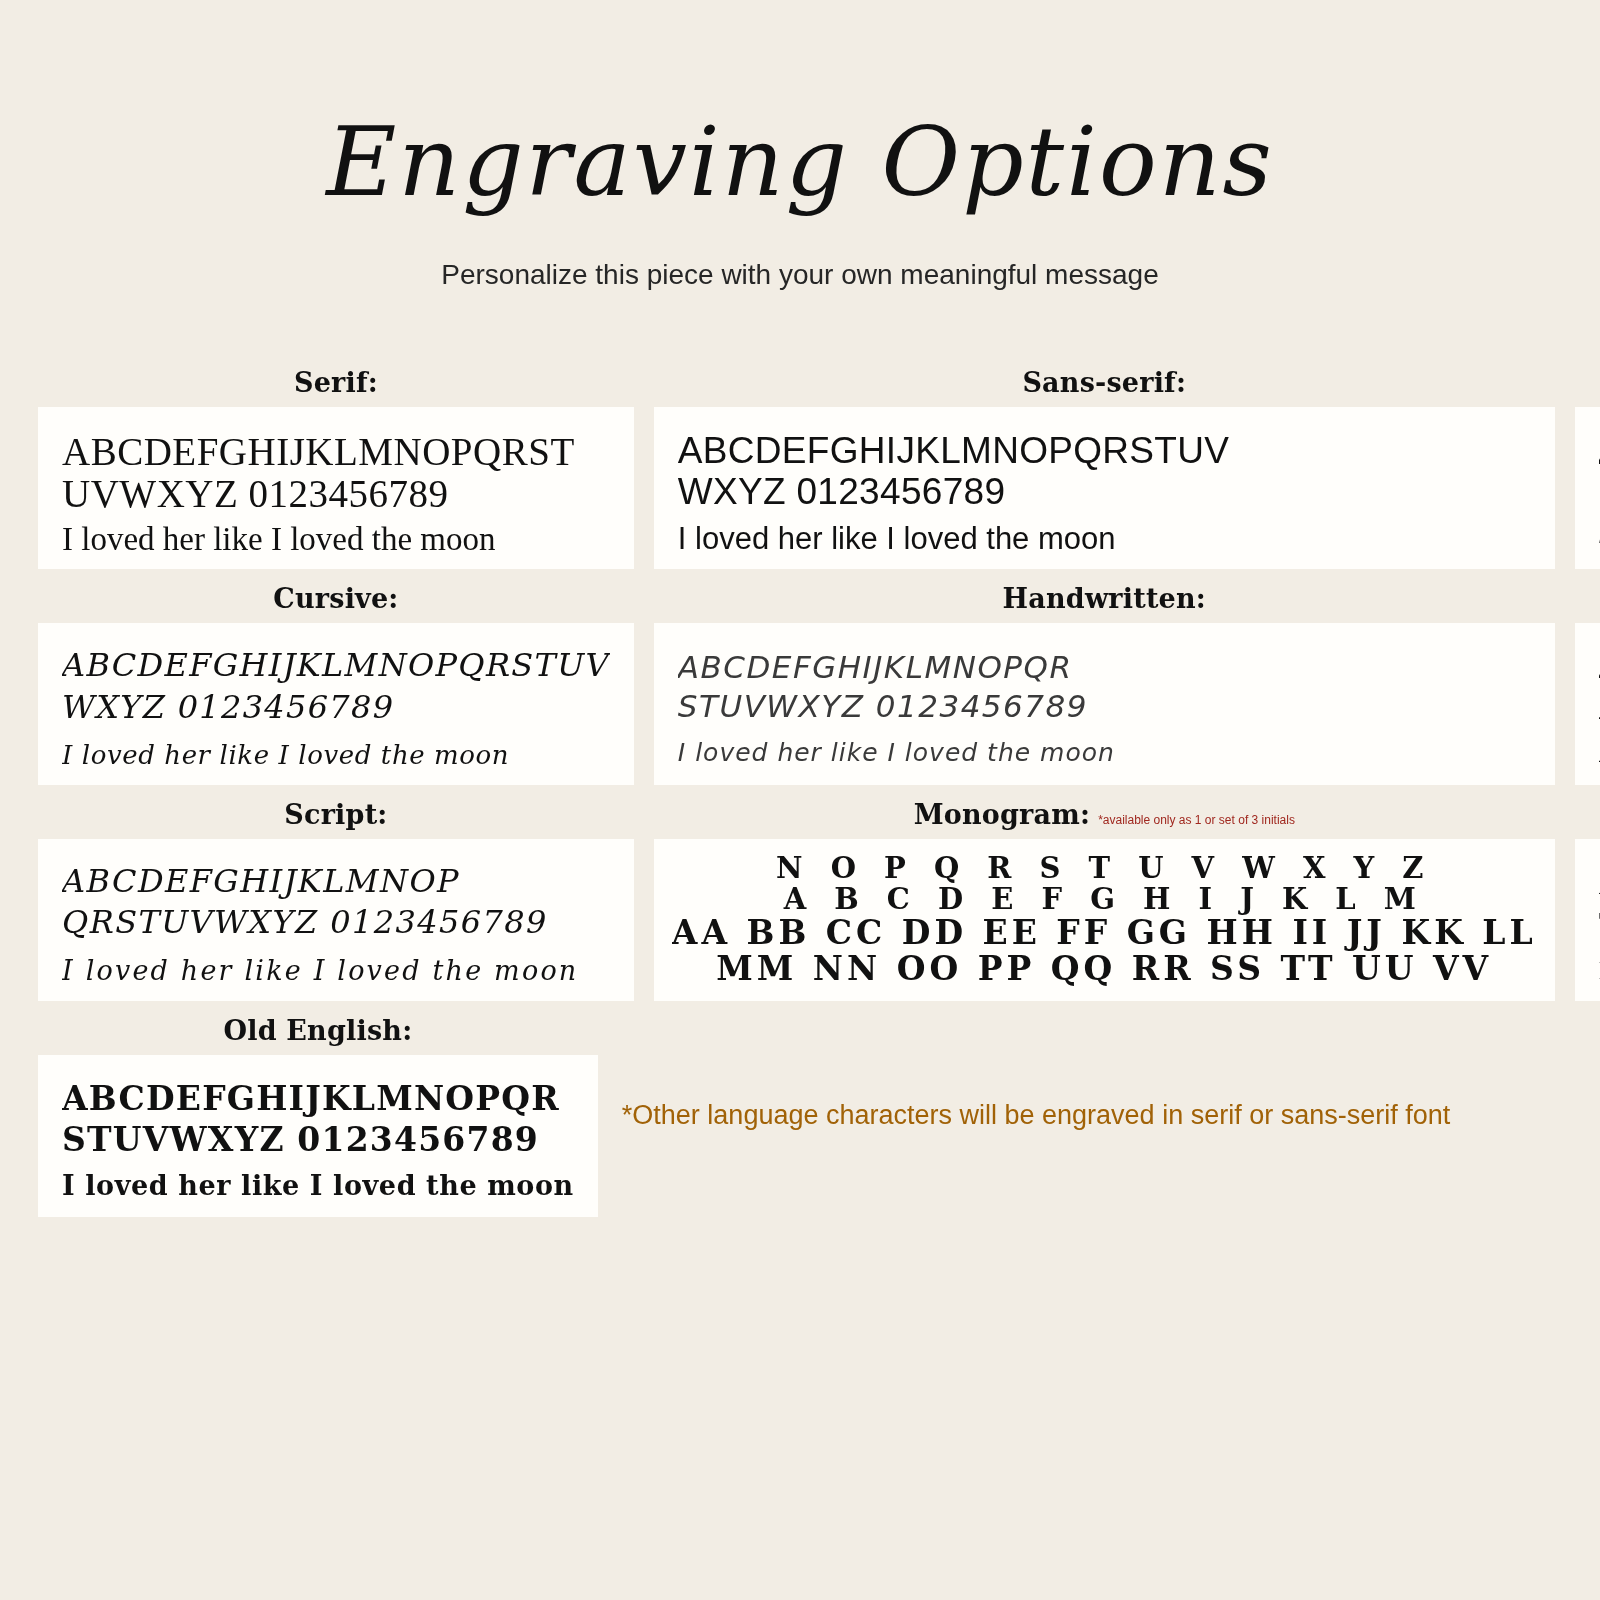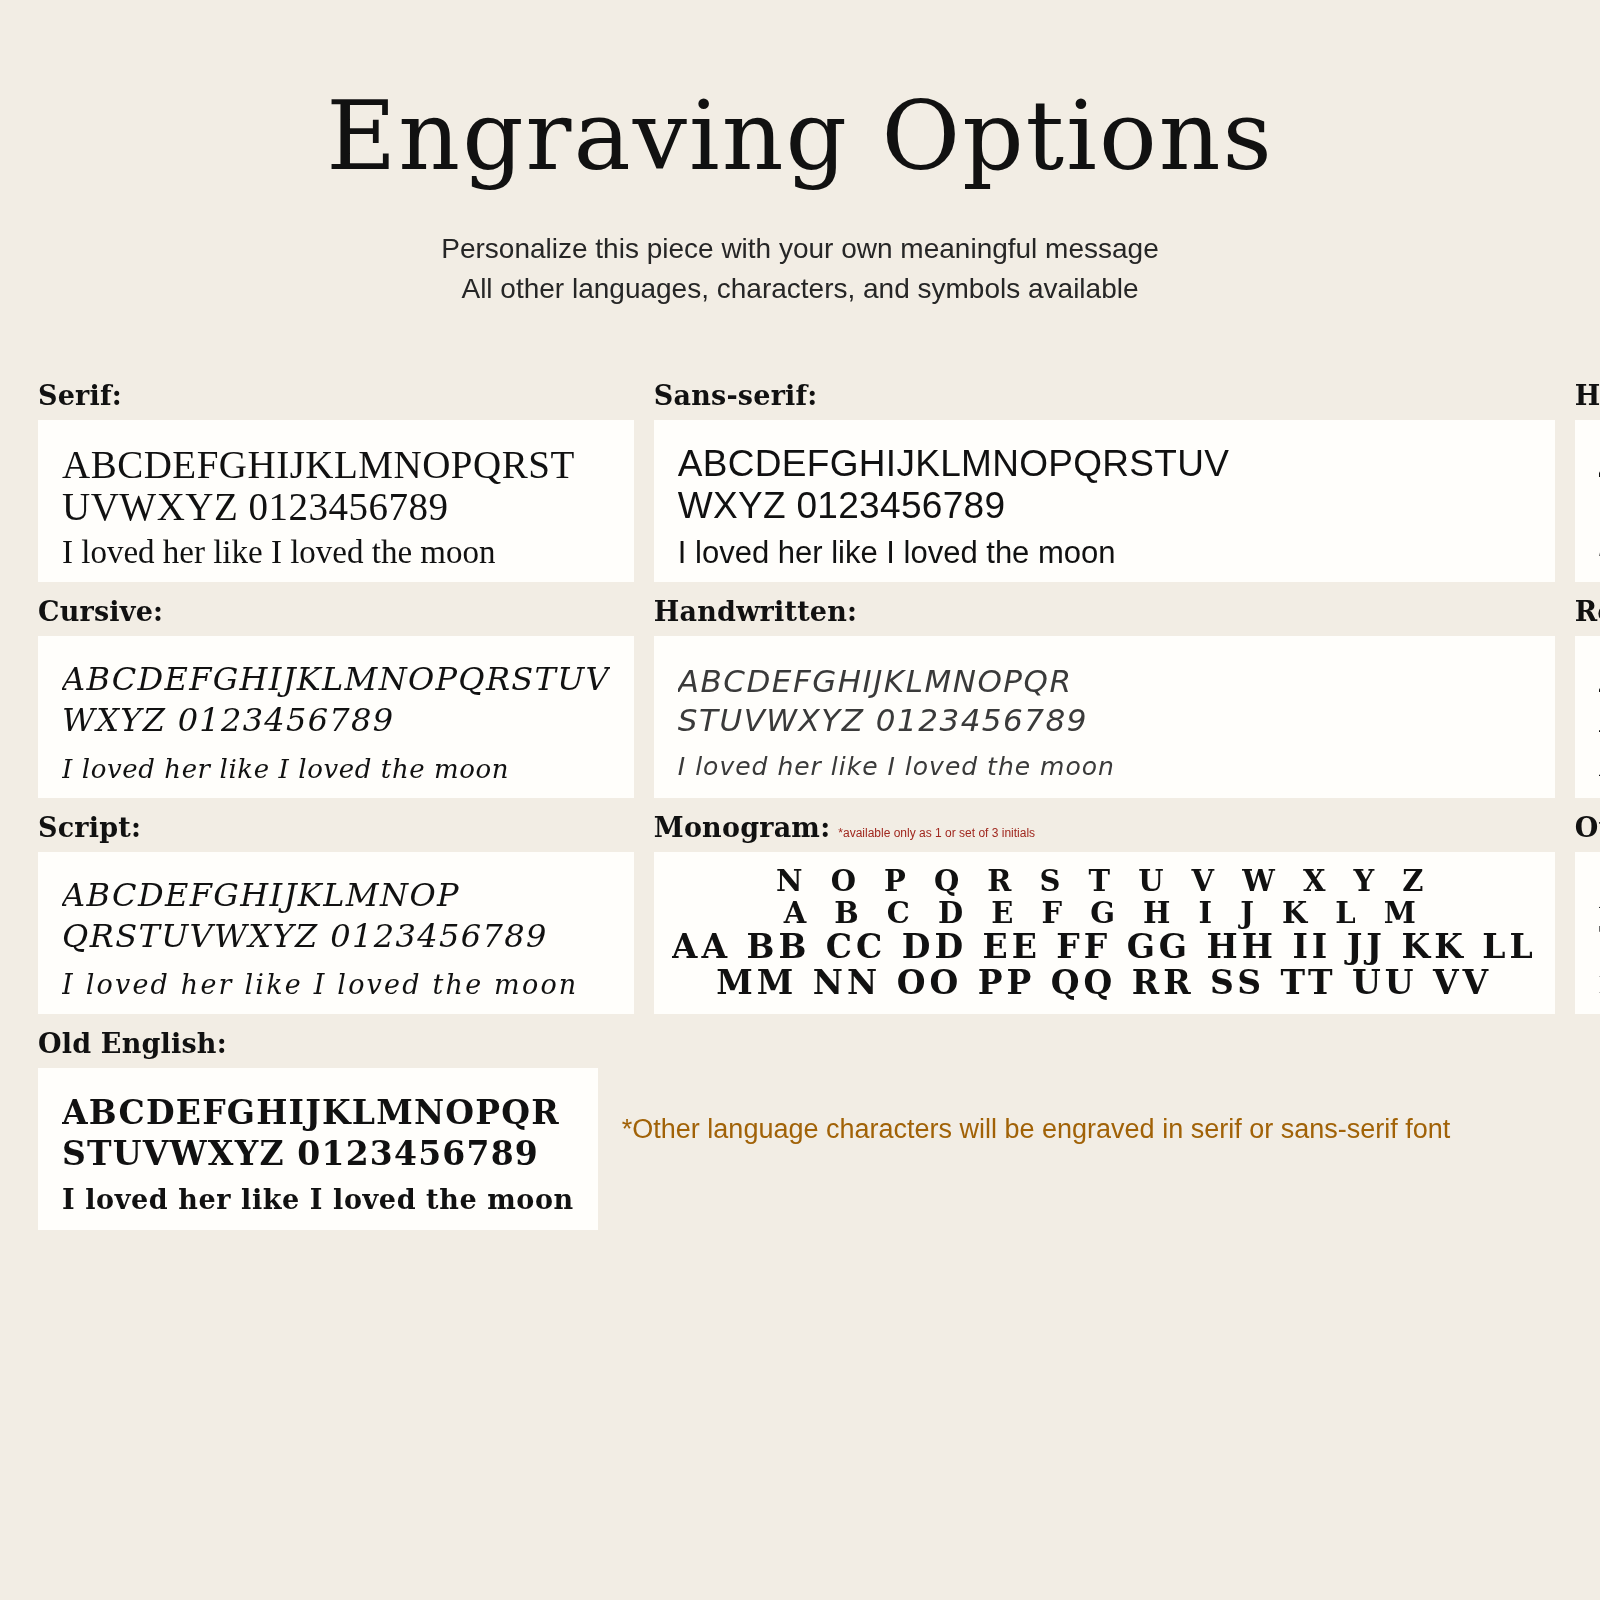--- a/index.html
+++ b/index.html
@@ -20,26 +20,27 @@
     height: 1600px;
     position: relative;
     box-sizing: border-box;
     padding: 0 38px;
   }
 
   
   .title {
     text-align: center;
     font-family: "DejaVu Serif", serif;
+    font-style: italic;
     font-weight: 400;
     font-size: 96px;
     letter-spacing: 2px;
     color: #111;
     margin: 0;
-    padding-top: 86px;
+    padding-top: 112px;
     line-height: 1.05;
     white-space: nowrap;
   }
 
   .subtitle {
     text-align: center;
     font-size: 28px;
     line-height: 1.42;
     color: #262626;
     margin-top: 42px;
@@ -56,21 +57,21 @@
   }
 
   .cell {
     display: flex;
     flex-direction: column;
   }
 
   .cell-head {
     display: flex;
     align-items: baseline;
-    justify-content: flex-start;
+    justify-content: center;
     margin-bottom: 9px;
     min-height: 30px;
   }
 
   .cell-label {
     font-family: "DejaVu Serif", serif;
     font-weight: 700;
     font-size: 27px;
     color: #111;
     letter-spacing: 0.2px;
@@ -290,21 +291,20 @@
 </style>
 </head>
 <body>
 
 <div class="page">
 
   <h1 class="title">Engraving Options</h1>
 
   <div class="subtitle">
     <div>Personalize this piece with your own meaningful message</div>
-    <div>All other languages, characters, and symbols available</div>
   </div>
 
   <div class="grid">
 
     <div class="cell f-serif">
       <div class="cell-head">
         <span class="cell-label">Serif:</span>
       </div>
       <div class="swatch">
         <div class="alpha">ABCDEFGHIJKLMNOPQRST</div>

